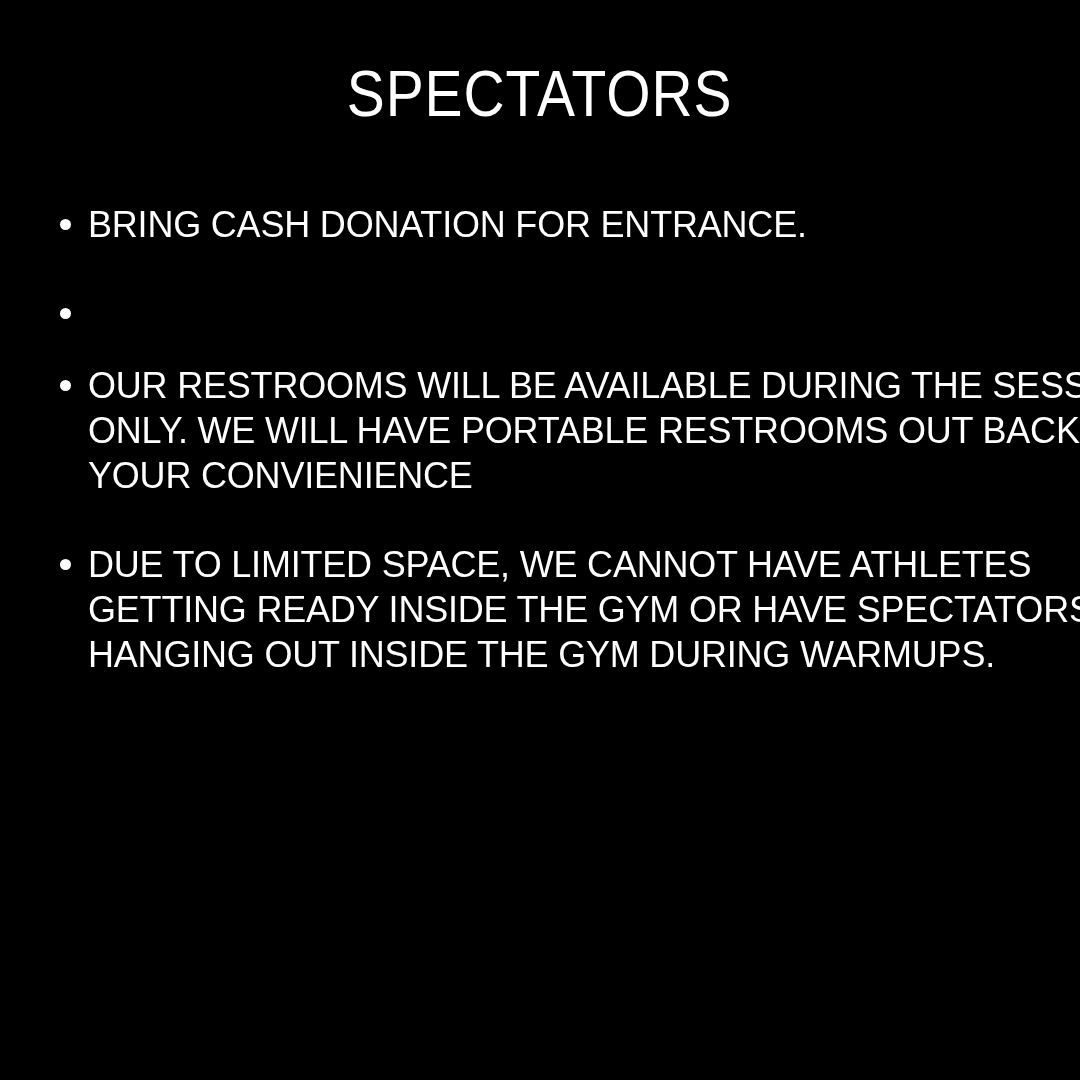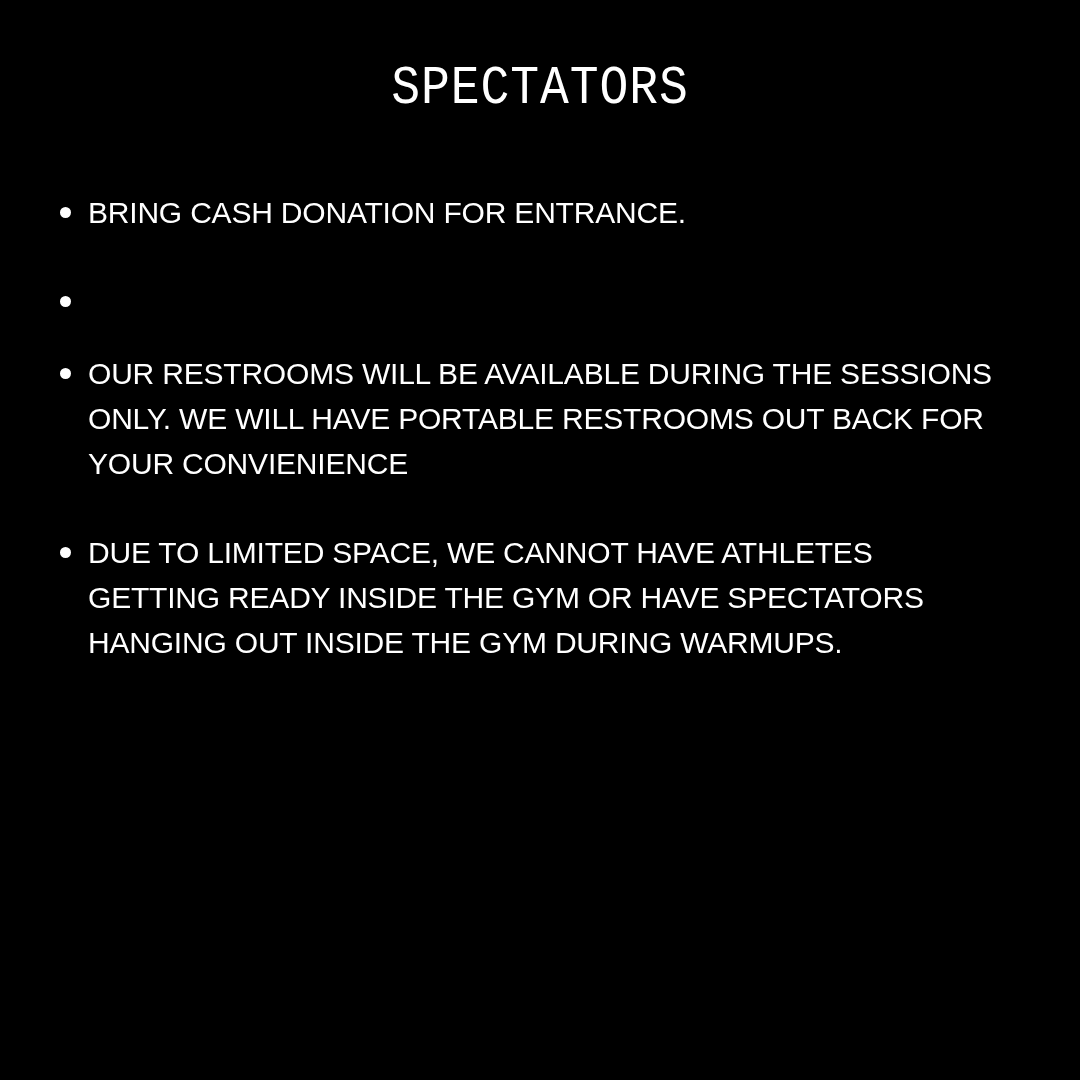--- a/index.html
+++ b/index.html
@@ -16,26 +16,25 @@
   }
   .poster {
     width: 1080px;
     height: 1080px;
     box-sizing: border-box;
     position: relative;
   }
   .title {
     margin: 58px 0 0 0;
     text-align: center;
-    font-size: 54px;
+    font-size: 64px;
     font-weight: 400;
     line-height: 1.15;
     letter-spacing: 1px;
     white-space: nowrap;
-    font-family: Liberation Mono, monospace;
   }
   .title .squeeze {
     display: inline-block;
     transform: scaleX(0.89);
     transform-origin: center;
   }
   ul.bullets {
     list-style: none;
     margin: 70px 0 0 0;
     padding: 0 0 0 60px;
@@ -47,21 +46,21 @@
   }
   .dot {
     flex: 0 0 auto;
     width: 11px;
     height: 11px;
     border-radius: 50%;
     background: #ffffff;
     margin: 17px 17px 0 0;
   }
   .bullet-text {
-    font-size: 30px;
+    font-size: 36px;
     line-height: 45px;
     letter-spacing: -0.2px;
     white-space: nowrap;
   }
   .bullet-text strong {
     font-weight: 700;
   }
 </style>
 </head>
 <body>

